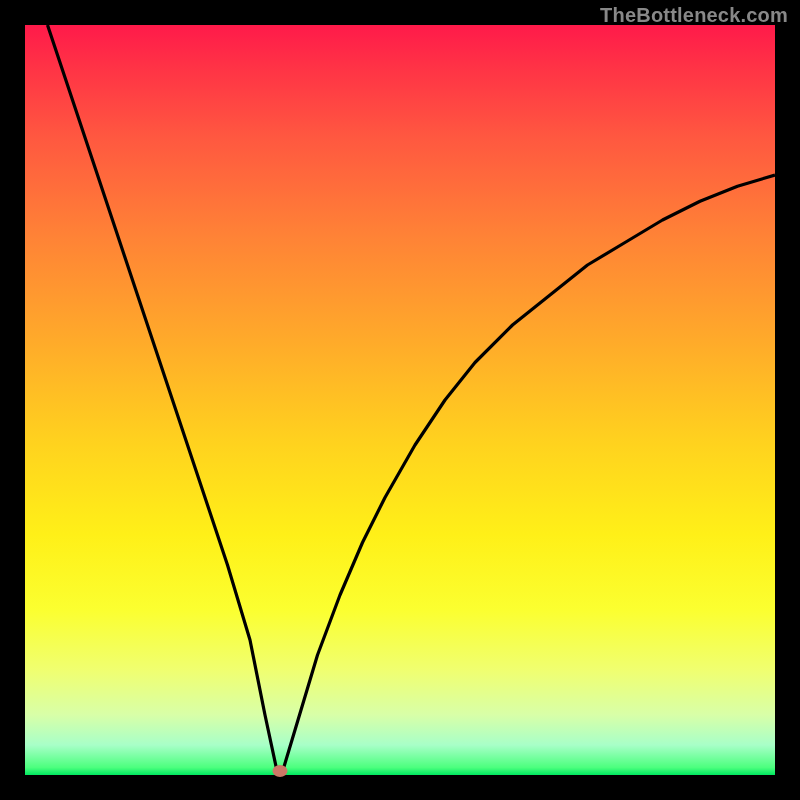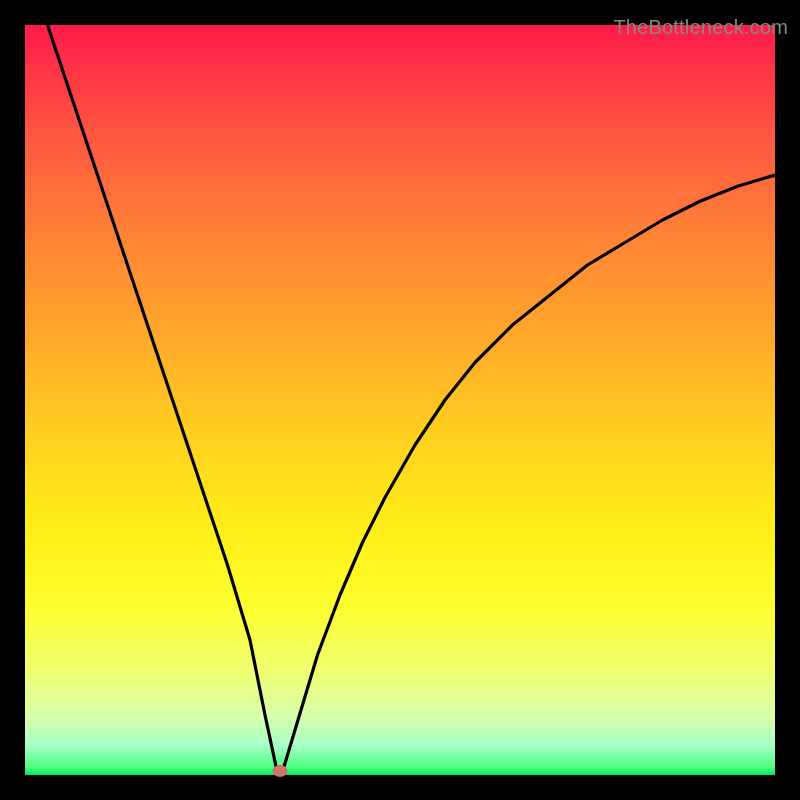--- a/index.html
+++ b/index.html
@@ -6,25 +6,25 @@
   body {
     width: 800px;
     height: 800px;
     background: #000;
     position: relative;
     font-family: Arial, sans-serif;
     overflow: hidden;
   }
   .watermark {
     position: absolute;
-    top: 16px;
+    top: 4px;
     right: 12px;
     color: #888;
     font-size: 20px;
-    font-weight: 400;
+    font-weight: 700;
     z-index: 10;
     letter-spacing: 0.2px;
   }
   .plot-area {
     position: absolute;
     left: 25px;
     top: 25px;
     width: 750px;
     height: 750px;
   }

